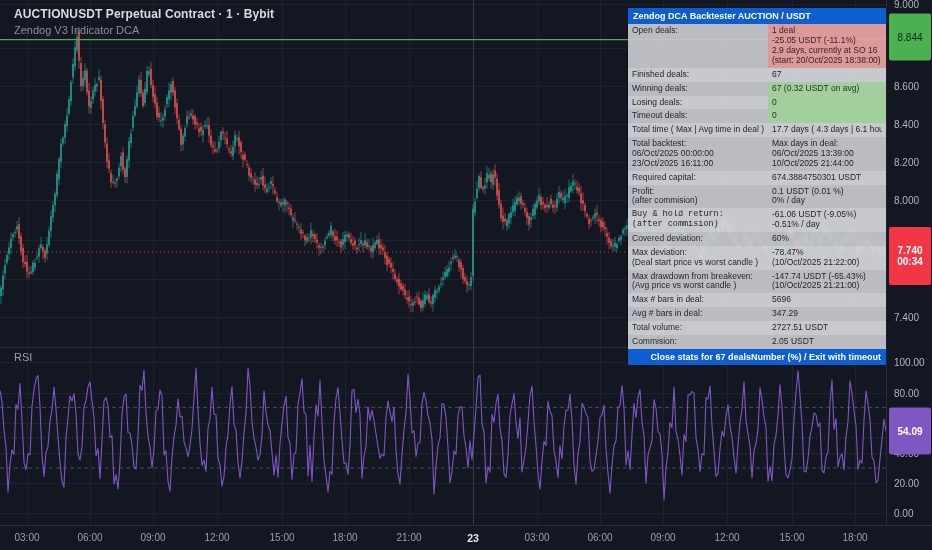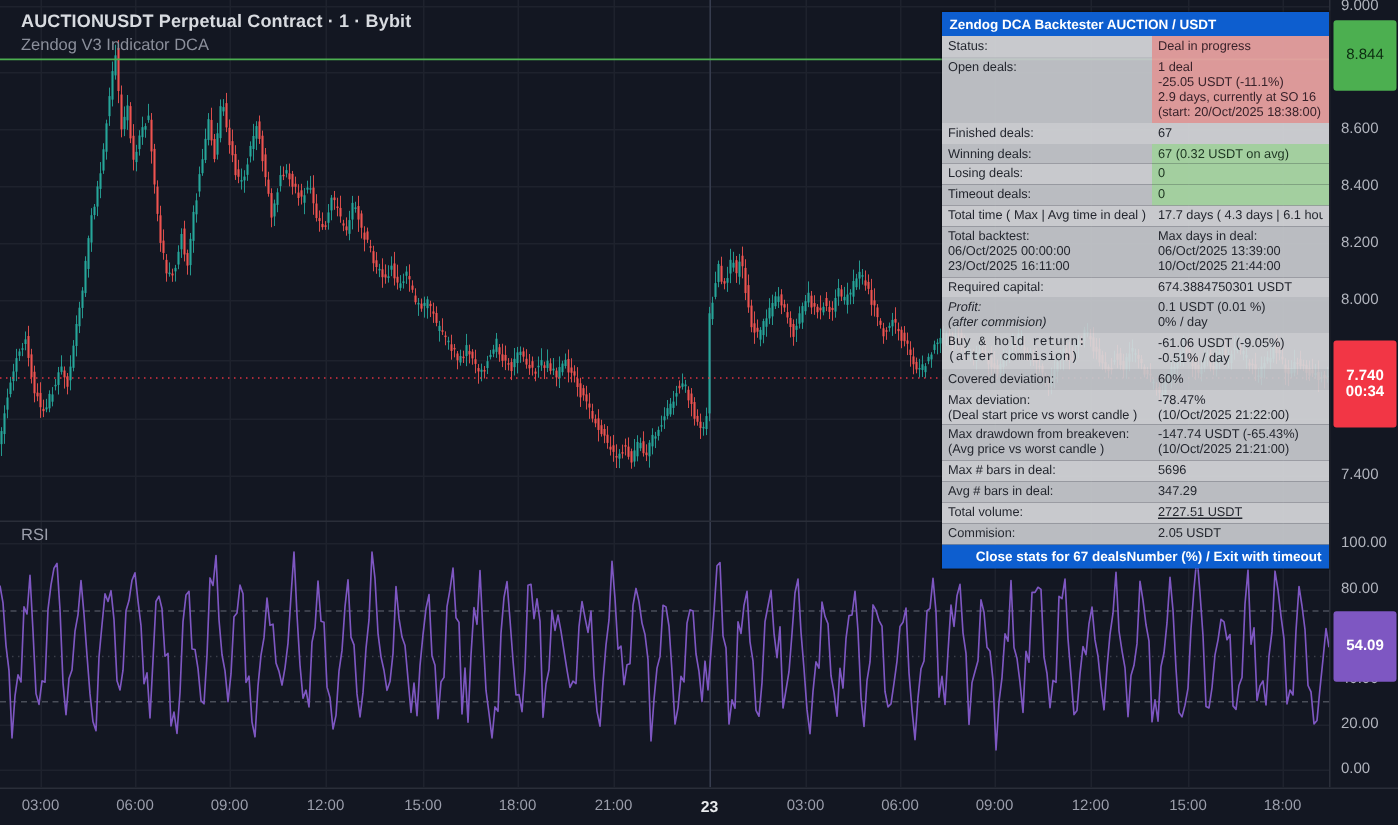--- a/index.html
+++ b/index.html
@@ -1028,28 +1028,20 @@
       <div class="time-label" style="left: 600px;">06:00</div>
       <div class="time-label" style="left: 663px;">09:00</div>
       <div class="time-label" style="left: 727px;">12:00</div>
       <div class="time-label" style="left: 792px;">15:00</div>
       <div class="time-label" style="left: 855px;">18:00</div>
     </div>
 
   <div id="panel">
     <div id="panel-header" style="background: rgb(13, 94, 207);">Zendog DCA Backtester AUCTION / USDT</div>
     <div id="panel-body">
-    <div class="prow">
-      <div class="lbl" style="background: rgba(214, 215, 218, 0.93);">
-            <div class="line">Status:</div>
-          </div>
-      <div class="val" style="background: rgba(231, 160, 160, 0.95); color: rgb(56, 34, 42);">
-            <div class="line">Deal in progress</div>
-          </div>
-    </div>
 
     <div class="prow">
       <div class="lbl" style="background: rgba(199, 201, 205, 0.93);">
             <div class="line">Open deals:</div>
           </div>
       <div class="val" style="background: rgba(231, 160, 160, 0.95); color: rgb(56, 34, 42);">
             <div class="line">1 deal</div>
             <div class="line">-25.05 USDT (-11.1%)</div>
             <div class="line">2.9 days, currently at SO 16</div>
             <div class="line">(start: 20/Oct/2025 18:38:00)</div>
@@ -1117,21 +1109,21 @@
     <div class="prow">
       <div class="lbl" style="background: rgba(214, 215, 218, 0.93);">
             <div class="line">Required capital:</div>
           </div>
       <div class="val" style="background: rgba(214, 215, 218, 0.93);">
             <div class="line">674.3884750301 USDT</div>
           </div>
     </div>
 
     <div class="prow">
-      <div class="lbl" style="background: rgba(199, 201, 205, 0.93); font-style: italic;">
+      <div class="lbl" style="background: rgba(199, 201, 205, 0.93);">
             <div class="line">Profit:</div>
             <div class="line">(after commision)</div>
           </div>
       <div class="val" style="background: rgba(199, 201, 205, 0.93);">
             <div class="line">0.1 USDT (0.01 %)</div>
             <div class="line">0% / day</div>
           </div>
     </div>
 
     <div class="prow">
@@ -1191,21 +1183,21 @@
           </div>
       <div class="val" style="background: rgba(199, 201, 205, 0.93);">
             <div class="line">347.29</div>
           </div>
     </div>
 
     <div class="prow">
       <div class="lbl" style="background: rgba(214, 215, 218, 0.93);">
             <div class="line">Total volume:</div>
           </div>
-      <div class="val" style="background: rgba(214, 215, 218, 0.93); text-decoration: underline;">
+      <div class="val" style="background: rgba(214, 215, 218, 0.93);">
             <div class="line">2727.51 USDT</div>
           </div>
     </div>
 
     <div class="prow">
       <div class="lbl" style="background: rgba(199, 201, 205, 0.93);">
             <div class="line">Commision:</div>
           </div>
       <div class="val" style="background: rgba(199, 201, 205, 0.93);">
             <div class="line">2.05 USDT</div>

